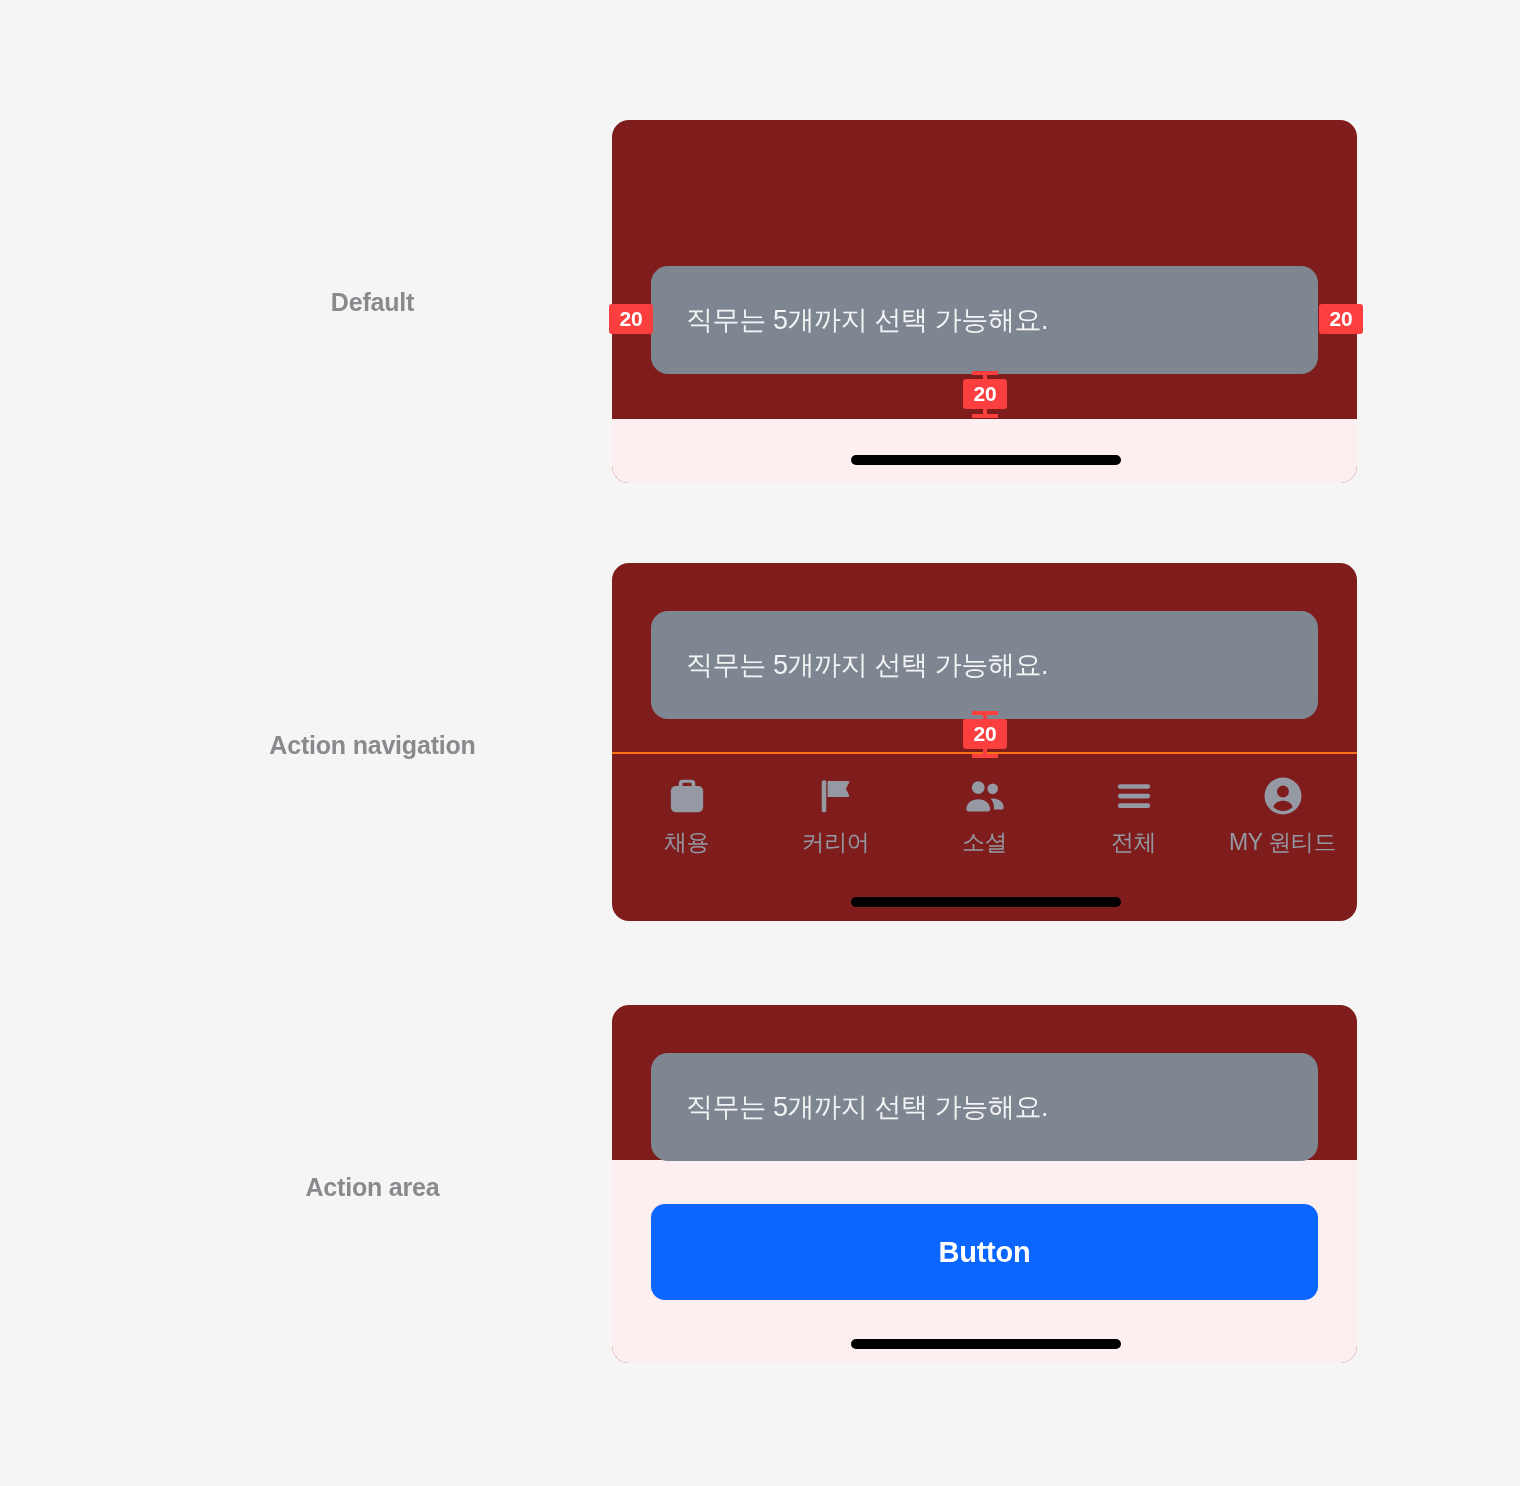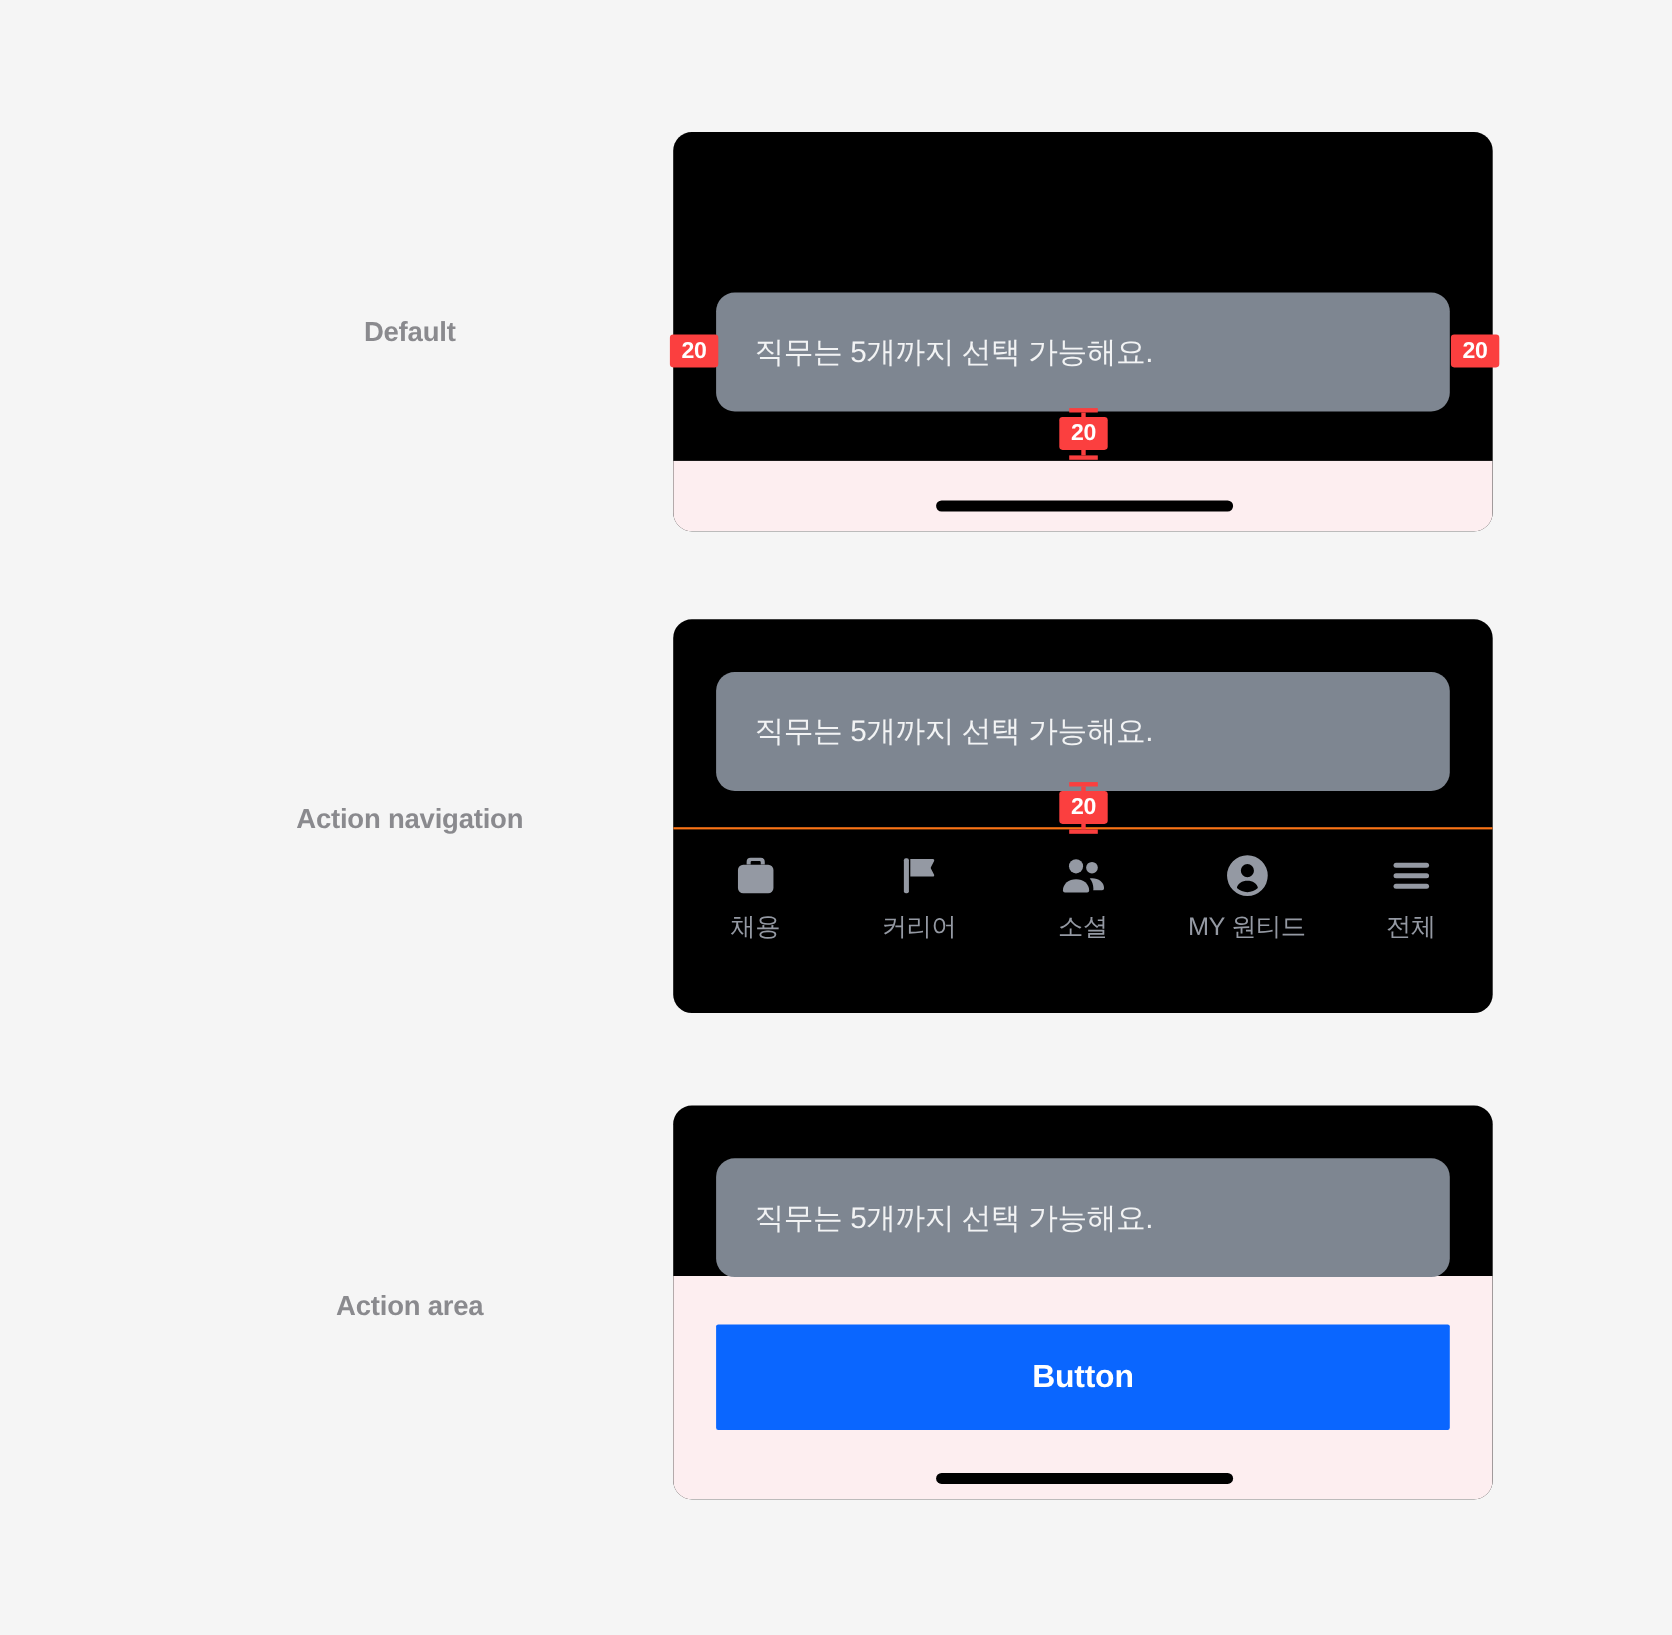--- a/index.html
+++ b/index.html
@@ -41,21 +41,21 @@
     background: #e1e1e1;
     margin-left: 22px;
     flex: 1 1 auto;
   }
 
   
   .card {
     position: absolute;
     left: 612px;
     width: 745px;
-    background: #000000;
+    background: #7f1d1d;
     border-radius: 17px;
     overflow: hidden;
   }
 
   
   .toast {
     position: absolute;
     background: #7e8691;
     border-radius: 17px;
     display: flex;
@@ -83,21 +83,21 @@
     position: absolute;
     height: 10px;
     border-radius: 6px;
     background: #000000;
   }
 
   
   .primary-button {
     position: absolute;
     background: #0a66ff;
-    border-radius: 2px;
+    border-radius: 14px;
     border: none;
     display: flex;
     align-items: center;
     justify-content: center;
     color: #ffffff;
     font-size: 29px;
     font-weight: 700;
     font-family: inherit;
     letter-spacing: -0.2px;
     cursor: pointer;
@@ -241,33 +241,33 @@
           <circle cx="8.3" cy="7.4" r="3.5"></circle>
           <circle cx="16.2" cy="8.1" r="2.9"></circle>
           <path d="M1.8 19.4c0-3.4 2.9-5.6 6.5-5.6s6.5 2.2 6.5 5.6a1 1 0 0 1-1 1H2.8a1 1 0 0 1-1-1z"></path>
           <path d="M15.1 13.4c.4-.1.8-.1 1.2-.1 3.2 0 5.9 1.9 5.9 5a1 1 0 0 1-1 1h-4.4c.1-.3.1-.6.1-.9 0-2-.7-3.7-1.8-5z"></path>
         </svg>
         <span class="nav-label">소셜</span>
       </div>
 
       <div class="nav-item">
         <svg class="nav-icon" viewBox="0 0 24 24">
-          <path d="M12 1.9A10.1 10.1 0 1 0 12 22.1 10.1 10.1 0 0 0 12 1.9zm0 4.4a3.25 3.25 0 1 1 0 6.5 3.25 3.25 0 0 1 0-6.5zm0 13.9a7.8 7.8 0 0 1-5.2-2c.3-2.3 2.6-3.6 5.2-3.6s4.9 1.3 5.2 3.6a7.8 7.8 0 0 1-5.2 2z"></path>
-        </svg>
-        <span class="nav-label">MY 원티드</span>
-      </div>
-
-      <div class="nav-item">
-        <svg class="nav-icon" viewBox="0 0 24 24">
           <rect x="3.2" y="5.6" width="17.6" height="2.5" rx="1.25"></rect>
           <rect x="3.2" y="10.8" width="17.6" height="2.5" rx="1.25"></rect>
           <rect x="3.2" y="16" width="17.6" height="2.5" rx="1.25"></rect>
         </svg>
         <span class="nav-label">전체</span>
       </div>
+
+      <div class="nav-item">
+        <svg class="nav-icon" viewBox="0 0 24 24">
+          <path d="M12 1.9A10.1 10.1 0 1 0 12 22.1 10.1 10.1 0 0 0 12 1.9zm0 4.4a3.25 3.25 0 1 1 0 6.5 3.25 3.25 0 0 1 0-6.5zm0 13.9a7.8 7.8 0 0 1-5.2-2c.3-2.3 2.6-3.6 5.2-3.6s4.9 1.3 5.2 3.6a7.8 7.8 0 0 1-5.2 2z"></path>
+        </svg>
+        <span class="nav-label">MY 원티드</span>
+      </div>
     </div>
 
     <div class="home-indicator" style="left:239px; top:334px; width:270px;"></div>
   </div>
 
   <div class="v-marker" style="left:972px; top:711px; width:26px; height:47px;">
     <div class="v-cap"></div>
     <div class="v-stem"></div>
     <div class="v-cap"></div>
   </div>

